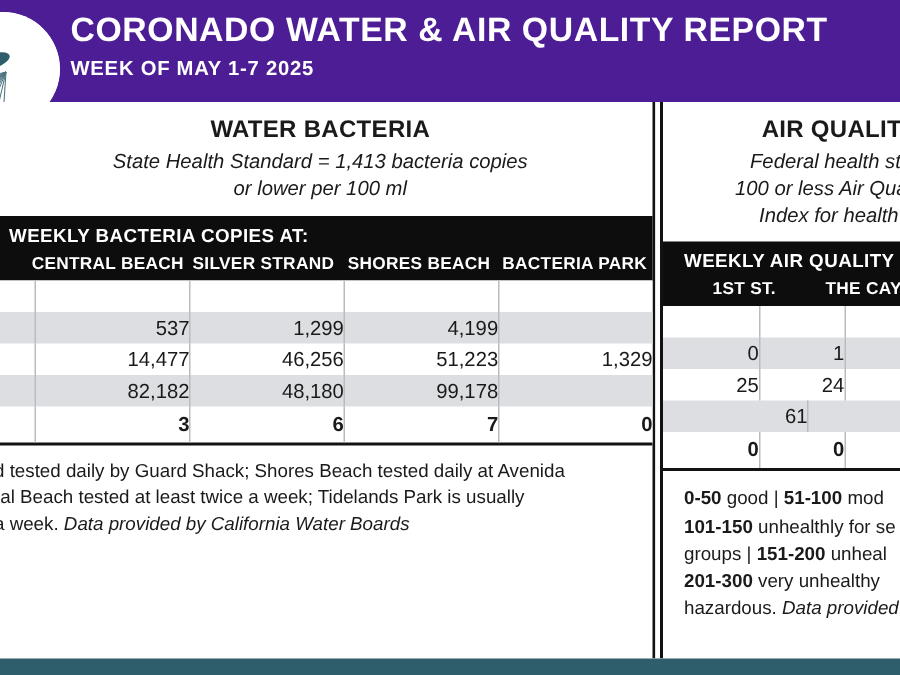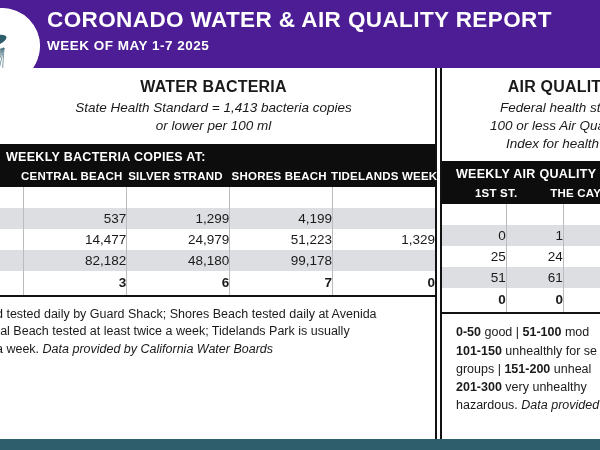--- a/index.html
+++ b/index.html
@@ -129,21 +129,21 @@
           <div class="sec-sub" style="margin-top:0">or lower per 100 ml</div>
         </div>
 
         <div class="thead" style="margin-top:9px">
           <div class="thead-title">WEEKLY BACTERIA COPIES AT:</div>
           <div class="thead-cols">
             <div class="c w-lbl"></div>
             <div class="c w-c">CENTRAL BEACH</div>
             <div class="c w-c">SILVER STRAND</div>
             <div class="c w-c">SHORES BEACH</div>
-            <div class="c w-c">TIDELANDS WEEK</div>
+            <div class="c w-c">BACTERIA PARK</div>
           </div>
         </div>
 
         <div class="tbody tbody-border">
           <div class="trow">
             <div class="c w-lbl rowlabel"></div>
             <div class="c w-c"></div>
             <div class="c w-c"></div>
             <div class="c w-c"></div>
             <div class="c w-c"></div>
@@ -151,21 +151,21 @@
           <div class="trow alt">
             <div class="c w-lbl rowlabel"></div>
             <div class="c w-c">537</div>
             <div class="c w-c">1,299</div>
             <div class="c w-c">4,199</div>
             <div class="c w-c"></div>
           </div>
           <div class="trow">
             <div class="c w-lbl rowlabel"></div>
             <div class="c w-c">14,477</div>
-            <div class="c w-c">24,979</div>
+            <div class="c w-c">46,256</div>
             <div class="c w-c">51,223</div>
             <div class="c w-c">1,329</div>
           </div>
           <div class="trow alt">
             <div class="c w-lbl rowlabel"></div>
             <div class="c w-c">82,182</div>
             <div class="c w-c">48,180</div>
             <div class="c w-c">99,178</div>
             <div class="c w-c"></div>
           </div>
@@ -219,21 +219,20 @@
             <div class="c a-c"></div>
           </div>
           <div class="trow">
             <div class="c a-lbl" style="border-right:none"></div>
             <div class="c a-c">25</div>
             <div class="c a-c">24</div>
             <div class="c a-c"></div>
           </div>
           <div class="trow alt">
             <div class="c a-lbl" style="border-right:none"></div>
-            <div class="c a-c">51</div>
             <div class="c a-c">61</div>
             <div class="c a-c"></div>
           </div>
           <div class="trow bold" style="height:24px">
             <div class="c a-lbl" style="border-right:none;height:24px"></div>
             <div class="c a-c" style="height:24px;line-height:24px">0</div>
             <div class="c a-c" style="height:24px;line-height:24px">0</div>
             <div class="c a-c" style="height:24px;line-height:24px"></div>
           </div>
         </div>

